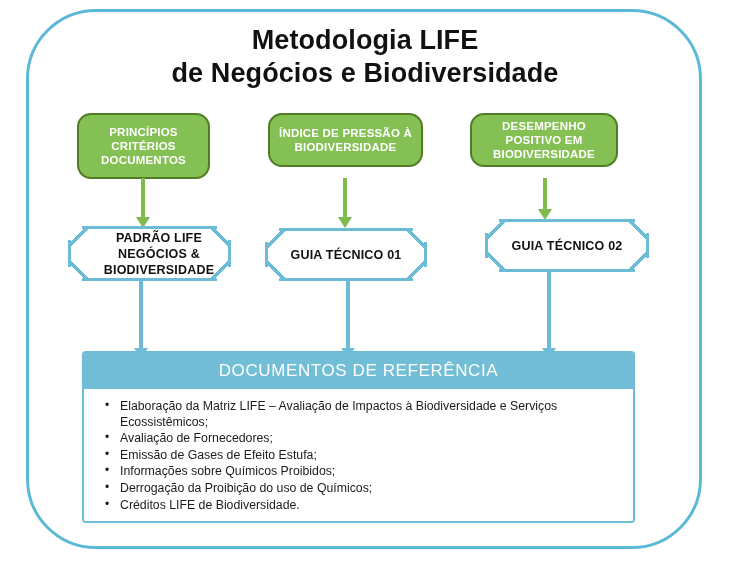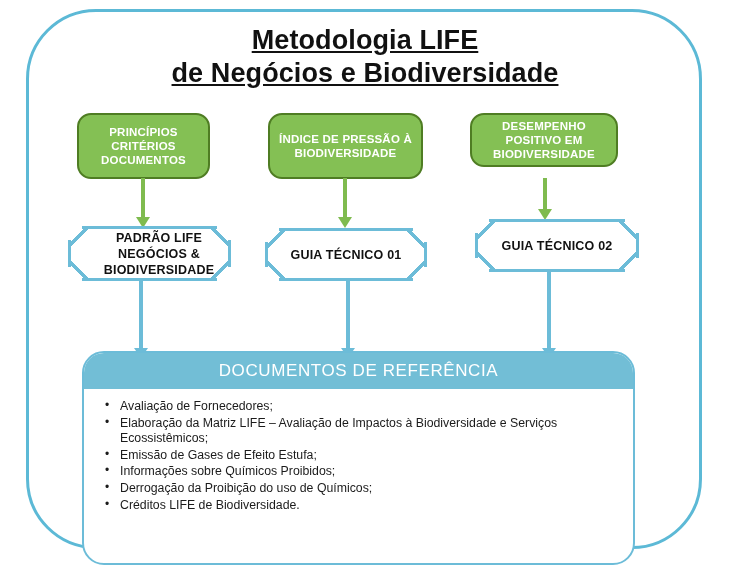--- a/index.html
+++ b/index.html
@@ -36,42 +36,42 @@
     left: 40px;
     top: 24px;
     width: 650px;
     text-align: center;
     color: #111111;
     font-weight: bold;
     font-size: 27px;
     line-height: 33px;
     letter-spacing: 0.1px;
   }
-  .title-line { display: block; white-space: nowrap; text-decoration: underline; }
+  .title-line { display: block; white-space: nowrap; }
 
   
   .green-box {
     position: absolute;
     background: #84c054;
     border: 2.5px solid #4f7d23;
     border-radius: 14px;
     color: #ffffff;
     font-weight: bold;
     font-size: 11.5px;
     line-height: 14px;
     letter-spacing: 0.2px;
     display: flex;
     align-items: center;
     justify-content: center;
     text-align: center;
     padding: 4px 8px;
   }
   .green-box .gb-text { display: block; }
   .gb1 { left: 77px;  top: 113px; width: 133px; height: 66px; }
-  .gb2 { left: 268px; top: 113px; width: 155px; height: 66px; }
+  .gb2 { left: 268px; top: 113px; width: 155px; height: 54px; }
   .gb3 { left: 470px; top: 113px; width: 148px; height: 54px; }
 
   
   .arrow-green {
     position: absolute;
     width: 4px;
     background: #7fbb4f;
   }
   .arrow-green::after {
     content: "";
@@ -124,21 +124,21 @@
     border-right: 3.5px solid #6cbcd8;
     margin: 14px 0;
   }
   .doc-box .db-text {
     position: relative;
     z-index: 3;
     padding: 0 16px;
   }
   .db1 { left: 68px;  top: 226px; width: 163px; height: 55px; padding-left: 19px; }
   .db2 { left: 265px; top: 228px; width: 162px; height: 53px; }
-  .db3 { left: 475px; top: 219px; width: 164px; height: 53px; }
+  .db3 { left: 485px; top: 219px; width: 164px; height: 53px; }
 
   
   .arrow-blue {
     position: absolute;
     width: 4px;
     background: #6cbcd8;
   }
   .arrow-blue::after {
     content: "";
     position: absolute;
@@ -152,23 +152,23 @@
   .ab1 { left: 139px; top: 281px; height: 68px; }
   .ab2 { left: 346px; top: 281px; height: 68px; }
   .ab3 { left: 547px; top: 272px; height: 77px; }
 
   
   .ref-panel {
     position: absolute;
     left: 82px;
     top: 351px;
     width: 553px;
-    height: 214px;
+    height: 172px;
     border: 2.5px solid #6cbcd8;
-    border-radius: 22px;
+    border-radius: 4px;
     background: #ffffff;
     overflow: hidden;
   }
   .ref-header {
     height: 36px;
     background: #72bed6;
     color: #ffffff;
     font-size: 17px;
     letter-spacing: 0.6px;
     display: flex;
@@ -267,22 +267,22 @@
   </div>
 
   <div class="arrow-blue ab1"></div>
   <div class="arrow-blue ab2"></div>
   <div class="arrow-blue ab3"></div>
 
   <div class="ref-panel">
     <div class="ref-header">DOCUMENTOS DE REFERÊNCIA</div>
     <div class="ref-body">
       <ul class="ref-list">
+        <li>Elaboração da Matriz LIFE – Avaliação de Impactos à Biodiversidade e Serviços Ecossistêmicos;</li>
         <li>Avaliação de Fornecedores;</li>
-        <li>Elaboração da Matriz LIFE – Avaliação de Impactos à Biodiversidade e Serviços Ecossistêmicos;</li>
         <li>Emissão de Gases de Efeito Estufa;</li>
         <li>Informações sobre Químicos Proibidos;</li>
         <li>Derrogação da Proibição do uso de Químicos;</li>
         <li>Créditos LIFE de Biodiversidade.</li>
       </ul>
     </div>
   </div>
 
 </div>
 

